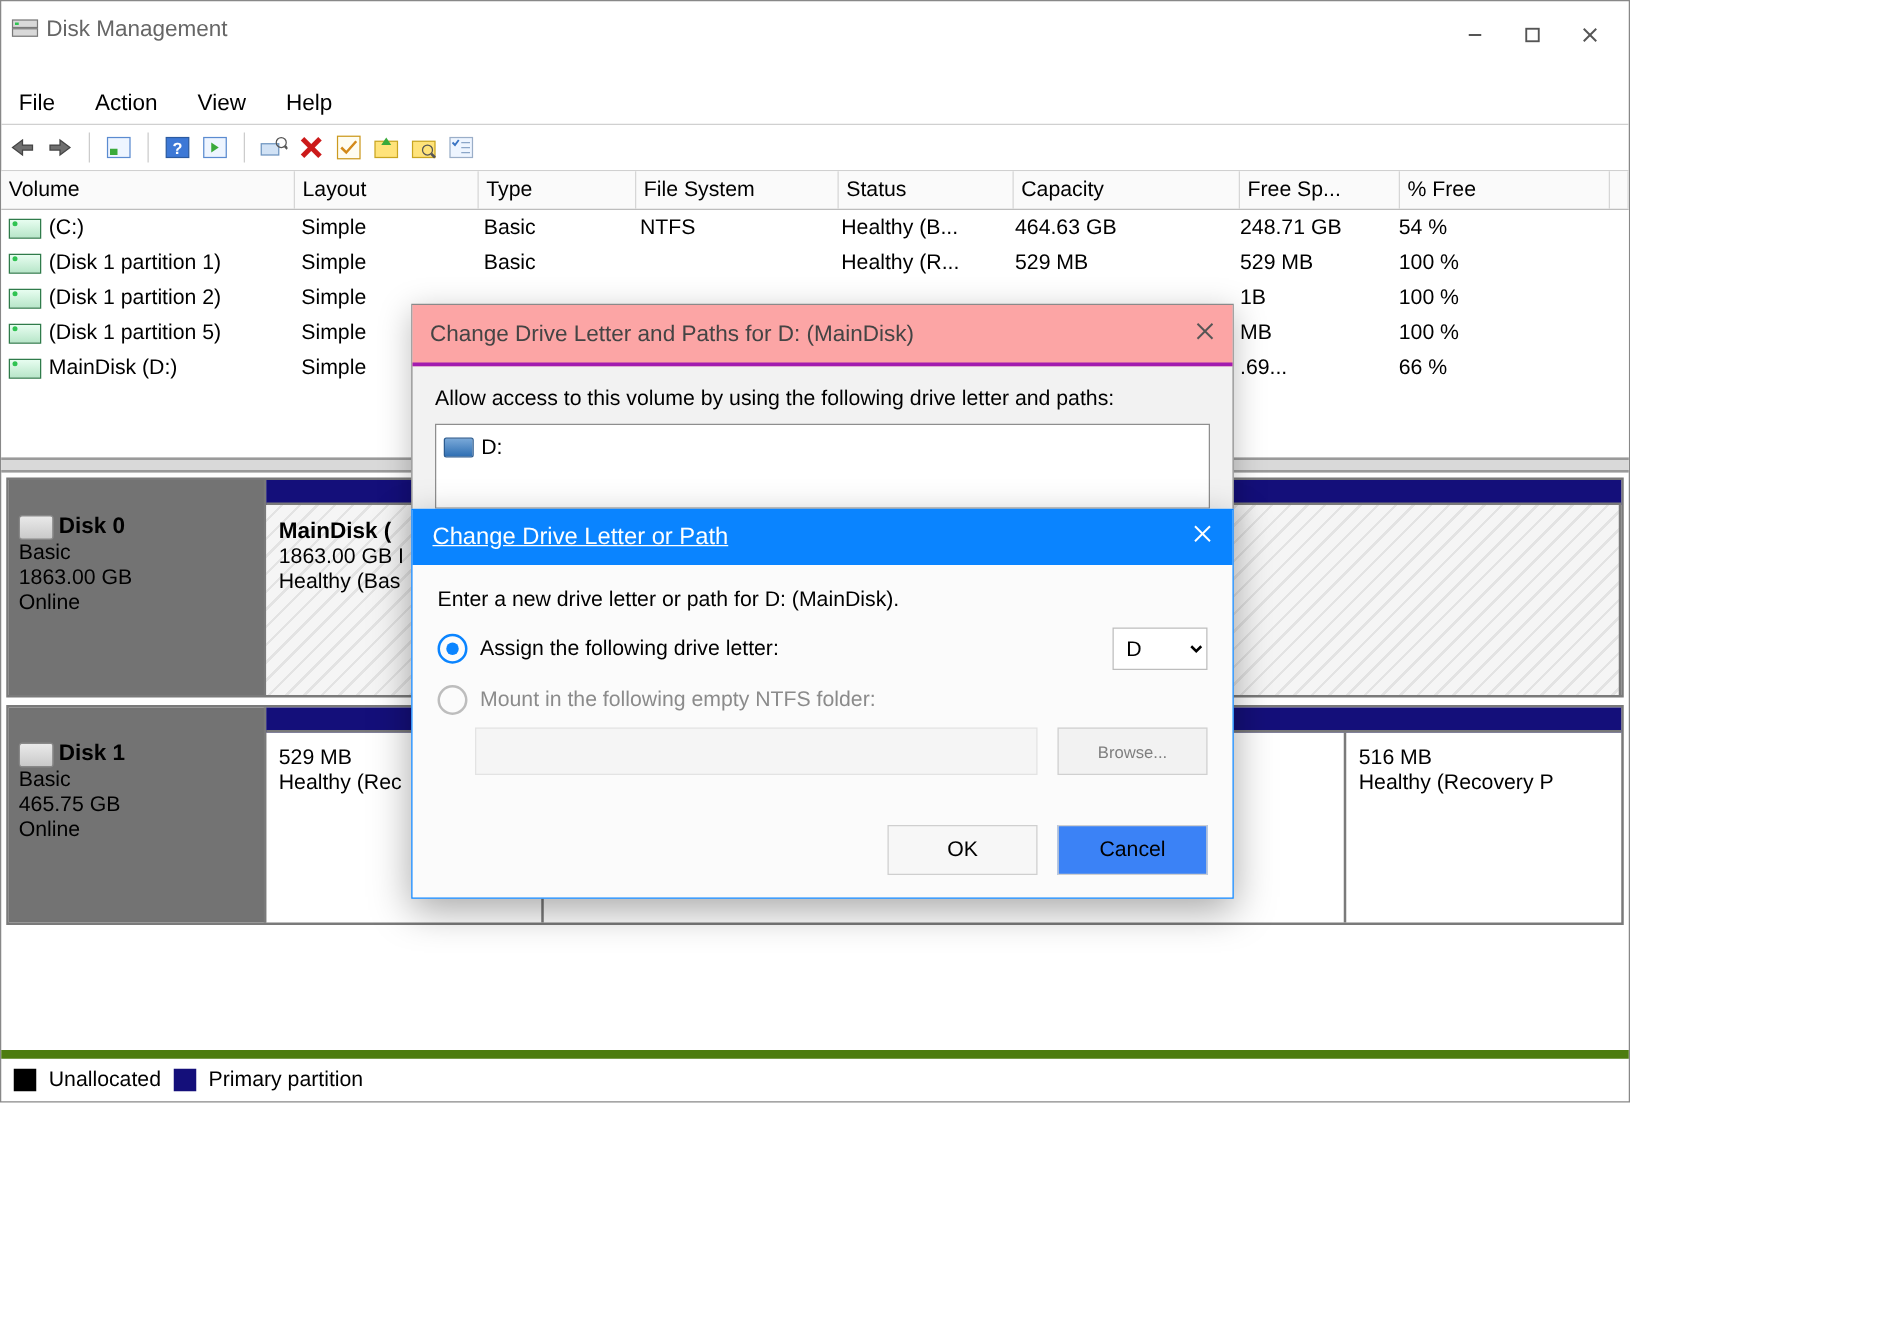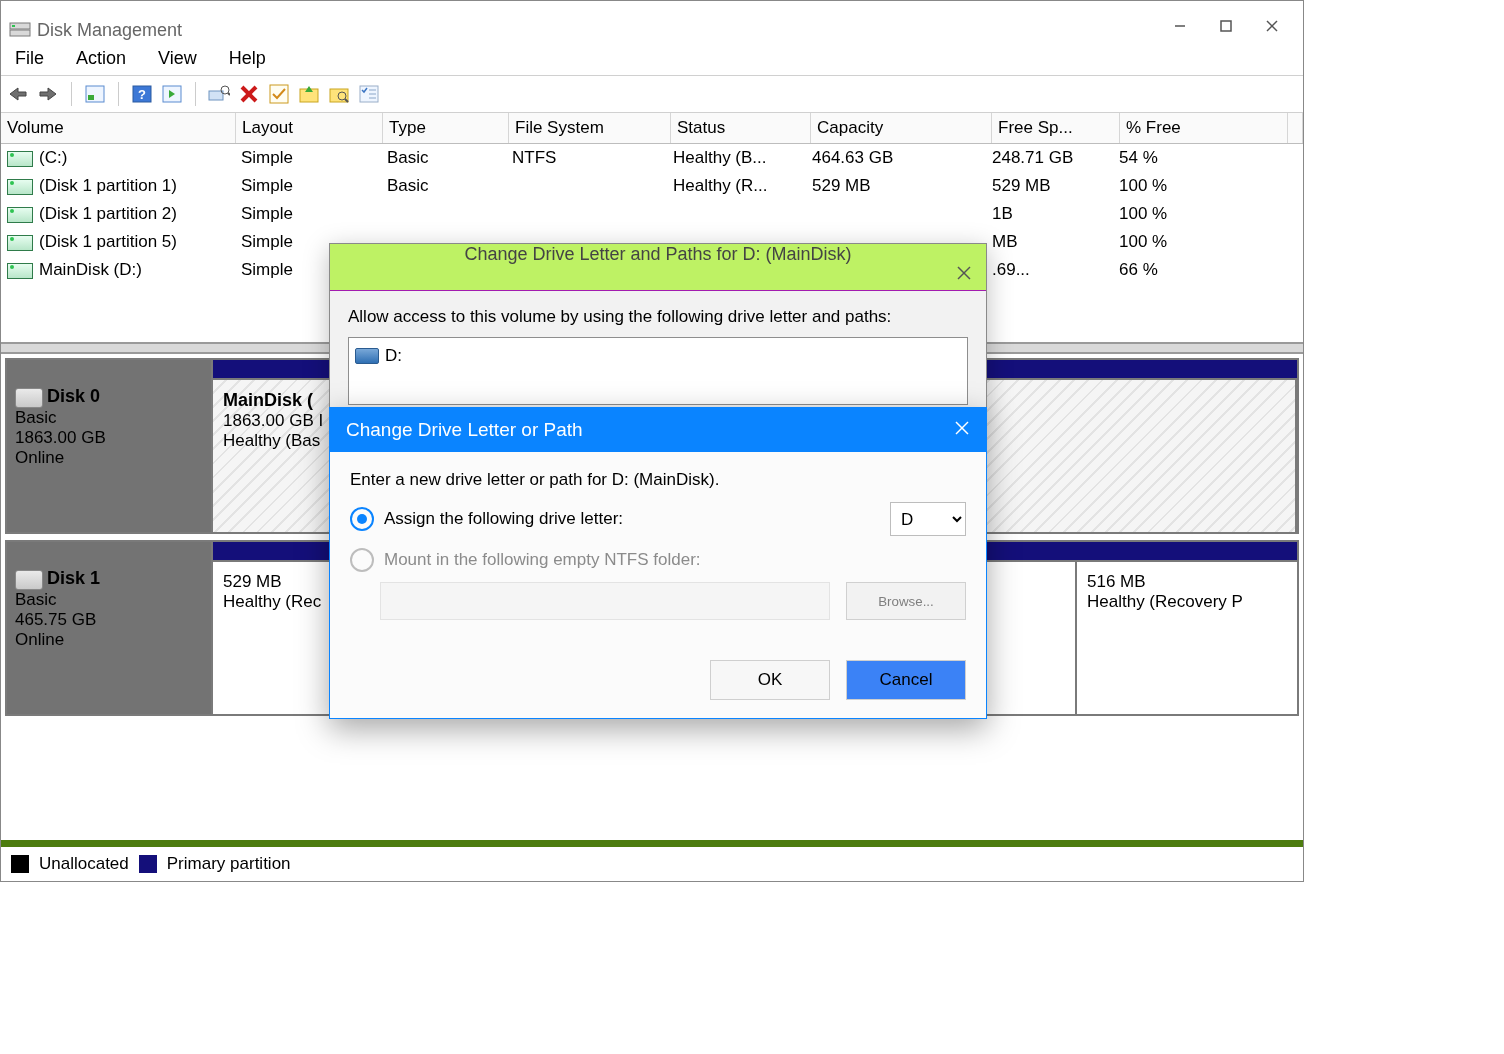--- a/index.html
+++ b/index.html
@@ -1,18 +1,18 @@
 <!DOCTYPE html>
 <html><head>
 <meta charset="utf-8">
 <style>
   html,body{margin:0;padding:0;font-family:"Segoe UI",Arial,sans-serif;font-size:15px;color:#000;background:#fff;width:1504px;height:1054px;overflow:hidden;}
   .window{width:1302px;height:880px;border:1px solid #888;margin:0;display:flex;flex-direction:column;position:relative;}
   
-  .titlebar{height:40px;display:flex;align-items:flex-end;padding:0 8px;}
+  .titlebar{height:40px;display:flex;align-items:flex-start;padding:12px 8px;}
   .titlebar .title{color:#666;font-size:18px;margin-left:6px;}
   .titlebar .controls{margin-left:auto;display:flex;}
   .titlebar .ctl{width:46px;height:30px;display:flex;align-items:center;justify-content:center;color:#555;}
   .titlebar .ctl svg{stroke:#555;}
   
   .menubar{height:34px;display:flex;align-items:center;padding:0 10px;gap:24px;font-size:18px;}
   .menubar span{padding:2px 4px;}
   
   .toolbar{height:36px;border-top:1px solid #d0d0d0;border-bottom:1px solid #d0d0d0;display:flex;align-items:center;padding:0 6px;gap:8px;}
   .toolbar .sep{width:1px;height:24px;background:#ccc;margin:0 4px;}
@@ -39,29 +39,29 @@
   .dbar{height:18px;background:#140f7a;border-bottom:2px solid #7a7a7a;}
   .dparts{flex:1;display:flex;}
   .part{border-right:2px solid #7a7a7a;padding:10px 10px;font-size:17px;}
   .part .pname{font-weight:700;font-size:18px;}
   .part.hatch{background:repeating-linear-gradient(135deg,#f5f5f5 0 8px,#e3e3e3 8px 10px);}
   
   .legend{height:30px;border-top:7px solid #4d7c0f;display:flex;align-items:center;padding:2px 10px;gap:10px;font-size:17px;}
   .lg-sw{width:18px;height:18px;display:inline-block;}
   
   .dlg1{position:absolute;left:328px;top:242px;width:656px;background:#f2f2f2;border:1px solid #8a8a8a;box-shadow:0 6px 24px rgba(0,0,0,.25);}
-  .dlg1 .dlg1-title{height:46px;display:flex;align-items:center;padding:0 14px;font-size:18px;color:#444;border-bottom:1px solid #a21caf;background:#bef264;flex-direction:column;}
+  .dlg1 .dlg1-title{height:46px;display:flex;align-items:center;padding:0 14px;font-size:18px;color:#444;border-bottom:3px solid #a21caf;background:#fca5a5;}
   .dlg1 .close1{margin-left:auto;color:#555;}
   .dlg1 .body1{padding:16px 18px;font-size:17px;}
   .dlg1 .listbox{margin-top:10px;height:58px;border:1px solid #8e8e8e;background:#fff;padding:4px 6px;}
   .dlg1 .listitem{display:flex;align-items:center;height:28px;gap:6px;font-size:17px;}
   .ico-drive{width:22px;height:14px;background:linear-gradient(#79a8d8,#2f6fb3);border:1px solid #2a5b90;border-radius:2px;}
   
   .dlg2{position:absolute;left:328px;top:406px;width:656px;background:#fbfbfb;border:1px solid #0a84ff;box-shadow:0 10px 30px rgba(0,0,0,.35);}
-  .dlg2 .dlg2-title{height:44px;background:#0a84ff;color:#fff;display:flex;align-items:center;padding:0 16px;font-size:19px;}
+  .dlg2 .dlg2-title{height:44px;background:#0a84ff;color:#fff;display:flex;align-items:center;padding:0 16px;font-size:19px;text-decoration:underline;}
   .dlg2 .close2{margin-left:auto;}
   .dlg2 .body2{padding:18px 20px;font-size:17px;}
   .dlg2 .radio-row{display:flex;align-items:center;margin-top:12px;}
   .radio{width:20px;height:20px;border:2px solid #0a84ff;border-radius:50%;margin-right:10px;display:flex;align-items:center;justify-content:center;}
   .radio.checked::after{content:"";width:10px;height:10px;background:#0a84ff;border-radius:50%;}
   .radio.disabled{border-color:#bdbdbd;}
   .dlg2 select.driveletter{margin-left:auto;width:76px;height:34px;border:1px solid #bdbdbd;background:#fff;font-size:17px;padding:0 6px;}
   .dlg2 .path-row{display:flex;align-items:center;margin:10px 0 0 30px;gap:16px;}
   .dlg2 .path-input{flex:1;height:36px;border:1px solid #e3e3e3;background:#f5f5f5;}
   .dlg2 .browse{width:120px;height:38px;border:1px solid #d0d0d0;background:#f2f2f2;color:#7f7f7f;}

